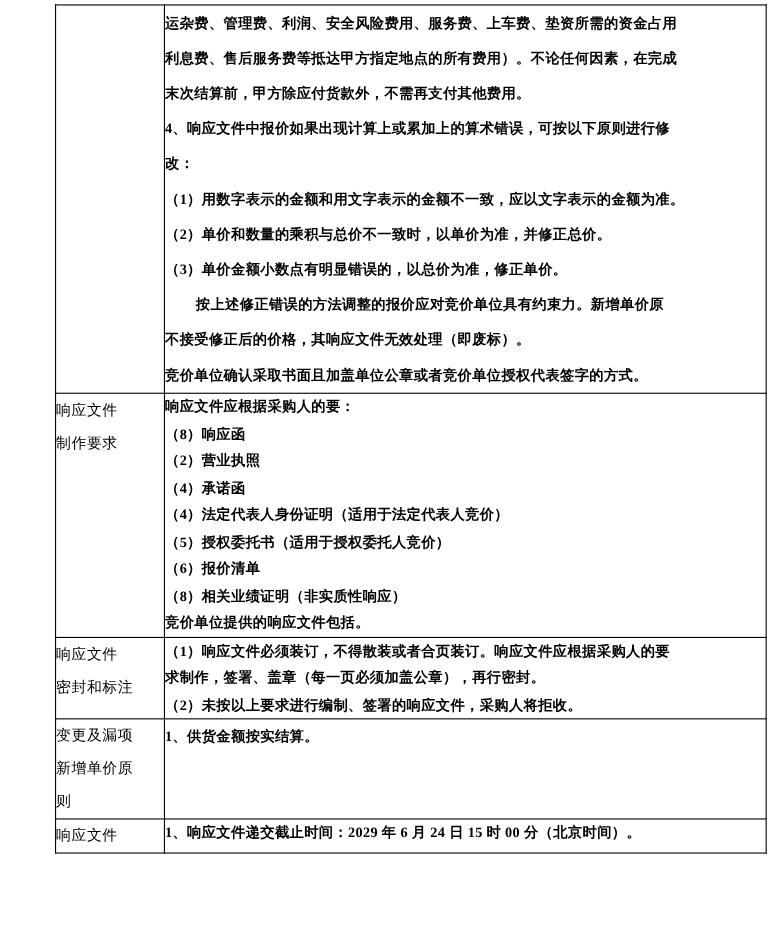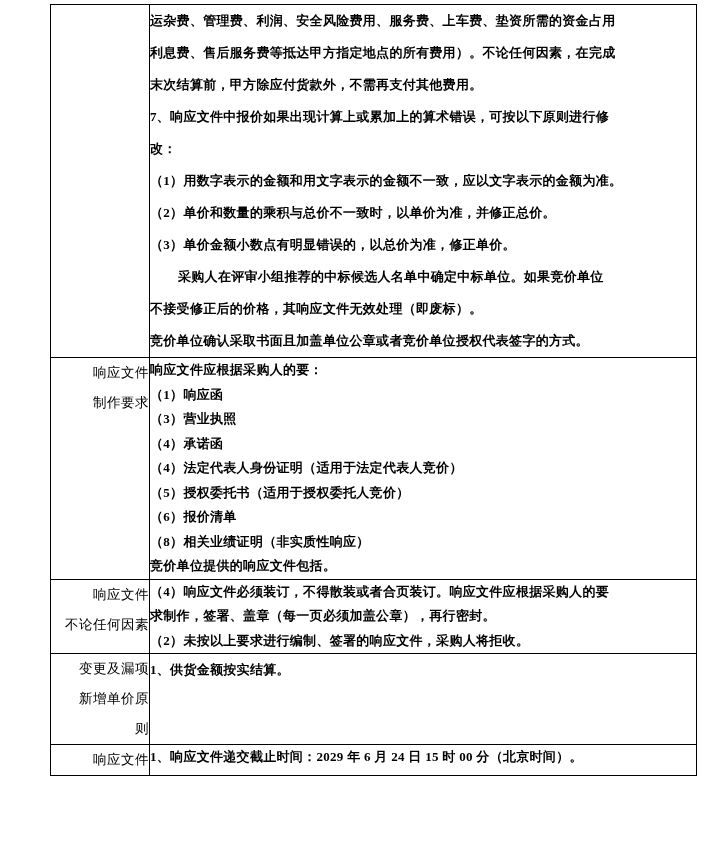--- a/index.html
+++ b/index.html
@@ -25,21 +25,21 @@
     margin-top: 4px;
     table-layout: fixed;
   }
   table.doc td {
     border: 1px solid #000000;
     vertical-align: top;
     padding: 0;
   }
   td.label {
     width: 98px;
-    text-align: right;
+    text-align: left;
     vertical-align: middle;
     font-size: 13.5px;
     line-height: 30px;
     letter-spacing: 0.5px;
     padding: 6px 4px;
   }
   td.label .lbl-line {
     display: block;
     white-space: nowrap;
   }
@@ -69,56 +69,56 @@
 <div class="page">
   <table class="doc">
     <tbody>
 
       <tr>
         <td class="label"></td>
         <td class="body first-cell-body">
           <p class="p indent1">运杂费、管理费、利润、安全风险费用、服务费、上车费、垫资所需的资金占用</p>
           <p class="p indent1">利息费、售后服务费等抵达甲方指定地点的所有费用）。不论任何因素，在完成</p>
           <p class="p indent1">末次结算前，甲方除应付货款外，不需再支付其他费用。</p>
-          <p class="p indent1">7、响应文件中报价如果出现计算上或累加上的算术错误，可按以下原则进行修</p>
+          <p class="p indent1">4、响应文件中报价如果出现计算上或累加上的算术错误，可按以下原则进行修</p>
           <p class="p indent1">改：</p>
           <p class="p indent1">（1）用数字表示的金额和用文字表示的金额不一致，应以文字表示的金额为准。</p>
           <p class="p indent1">（2）单价和数量的乘积与总价不一致时，以单价为准，并修正总价。</p>
           <p class="p indent1">（3）单价金额小数点有明显错误的，以总价为准，修正单价。</p>
-          <p class="p indent2">采购人在评审小组推荐的中标候选人名单中确定中标单位。如果竞价单位</p>
+          <p class="p indent2">按上述修正错误的方法调整的报价应对竞价单位具有约束力。新增单价原</p>
           <p class="p indent1">不接受修正后的价格，其响应文件无效处理（即废标）。</p>
           <p class="p indent1">竞价单位确认采取书面且加盖单位公章或者竞价单位授权代表签字的方式。</p>
         </td>
       </tr>
 
       <tr>
         <td class="label">
           <span class="lbl-line">响应文件</span>
           <span class="lbl-line">制作要求</span>
         </td>
         <td class="body tight">
           <p class="p">响应文件应根据采购人的要：</p>
-          <p class="p">（1）响应函</p>
-          <p class="p">（3）营业执照</p>
+          <p class="p">（8）响应函</p>
+          <p class="p">（2）营业执照</p>
           <p class="p">（4）承诺函</p>
           <p class="p">（4）法定代表人身份证明（适用于法定代表人竞价）</p>
           <p class="p">（5）授权委托书（适用于授权委托人竞价）</p>
           <p class="p">（6）报价清单</p>
           <p class="p">（8）相关业绩证明（非实质性响应）</p>
           <p class="p">竞价单位提供的响应文件包括。</p>
         </td>
       </tr>
 
       <tr>
         <td class="label">
           <span class="lbl-line">响应文件</span>
-          <span class="lbl-line">不论任何因素</span>
+          <span class="lbl-line">密封和标注</span>
         </td>
         <td class="body tight">
-          <p class="p">（4）响应文件必须装订，不得散装或者合页装订。响应文件应根据采购人的要</p>
+          <p class="p">（1）响应文件必须装订，不得散装或者合页装订。响应文件应根据采购人的要</p>
           <p class="p">求制作，签署、盖章（每一页必须加盖公章），再行密封。</p>
           <p class="p">（2）未按以上要求进行编制、签署的响应文件，采购人将拒收。</p>
         </td>
       </tr>
 
 
       <tr class="blockrow">
         <td class="label">
           <span class="lbl-line">变更及漏项</span>
           <span class="lbl-line">新增单价原</span>

